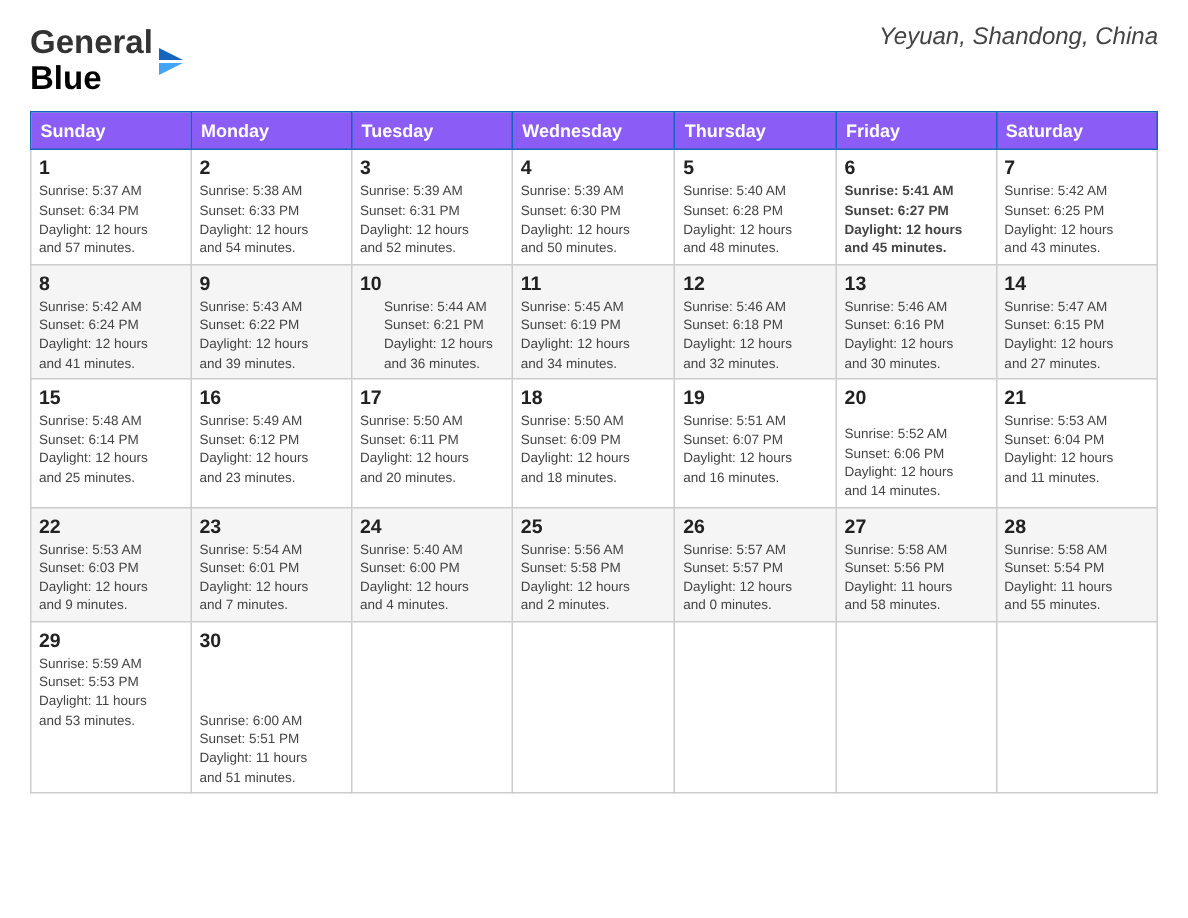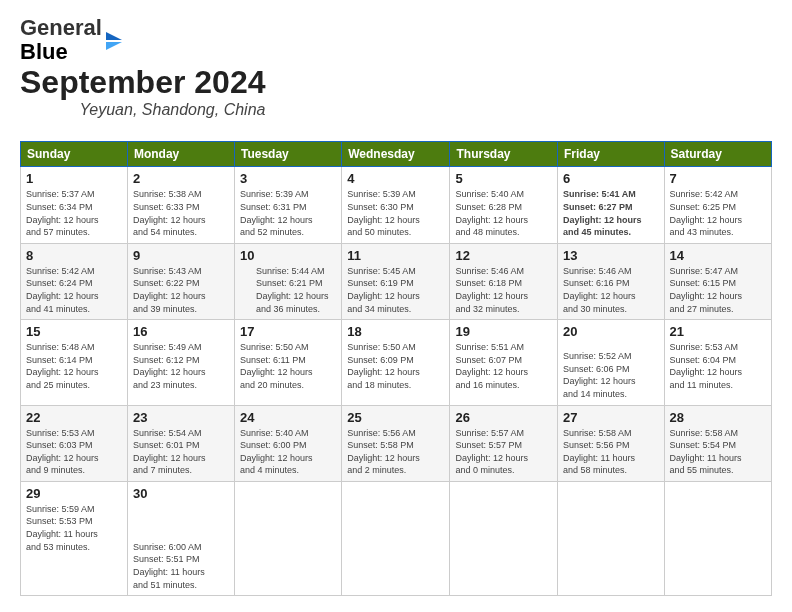--- a/index.html
+++ b/index.html
@@ -13,22 +13,21 @@
     .page {
       width: 792px;
       height: 612px;
       padding: 16px 20px 10px 20px;
       background: #fff;
     }
     .header {
       display: flex;
       justify-content: space-between;
       align-items: flex-start;
-      margin-bottom: 22px;
-      flex-direction: column;
+      margin-bottom: 10px;
     }
     .logo {
       display: flex;
       flex-direction: column;
       align-items: flex-start;
     }
     .logo-text {
       font-size: 22px;
       font-weight: bold;
       color: #333;
@@ -52,21 +51,21 @@
       font-size: 16px;
       font-weight: normal;
       color: #444;
       font-style: italic;
     }
     .calendar {
       width: 100%;
       border-collapse: collapse;
     }
     .calendar thead tr th {
-      background: #4d7c0f;
+      background: #8b5cf6;
       color: #fff;
       font-size: 12px;
       font-weight: bold;
       padding: 5px 6px;
       text-align: left;
       border: 1px solid #1565c0;
       margin-left: 20px;
     }
     .calendar tbody tr td {
       vertical-align: top;
@@ -109,21 +108,20 @@
           <span class="general">General</span><br>
           <span class="blue">Blue</span>
         </span>
         <div style="display:flex;flex-direction:column;justify-content:center;margin-left:4px;margin-top:2px;">
           <div style="width:0;height:0;border-top:8px solid transparent;border-bottom:0px solid transparent;border-left:16px solid #1565c0;margin-bottom:2px;"></div>
           <div style="width:0;height:0;border-top:0px solid transparent;border-bottom:8px solid transparent;border-left:16px solid #42a5f5;"></div>
         </div>
       </div>
     </div>
     <div class="title-block">
-      <h1>September 2024</h1>
       <h2>Yeyuan, Shandong, China</h2>
     </div>
   </div>
 
   <table class="calendar">
     <thead>
       <tr>
       <th>Sunday</th>
           <th>Monday</th>
           <th>Tuesday</th>

